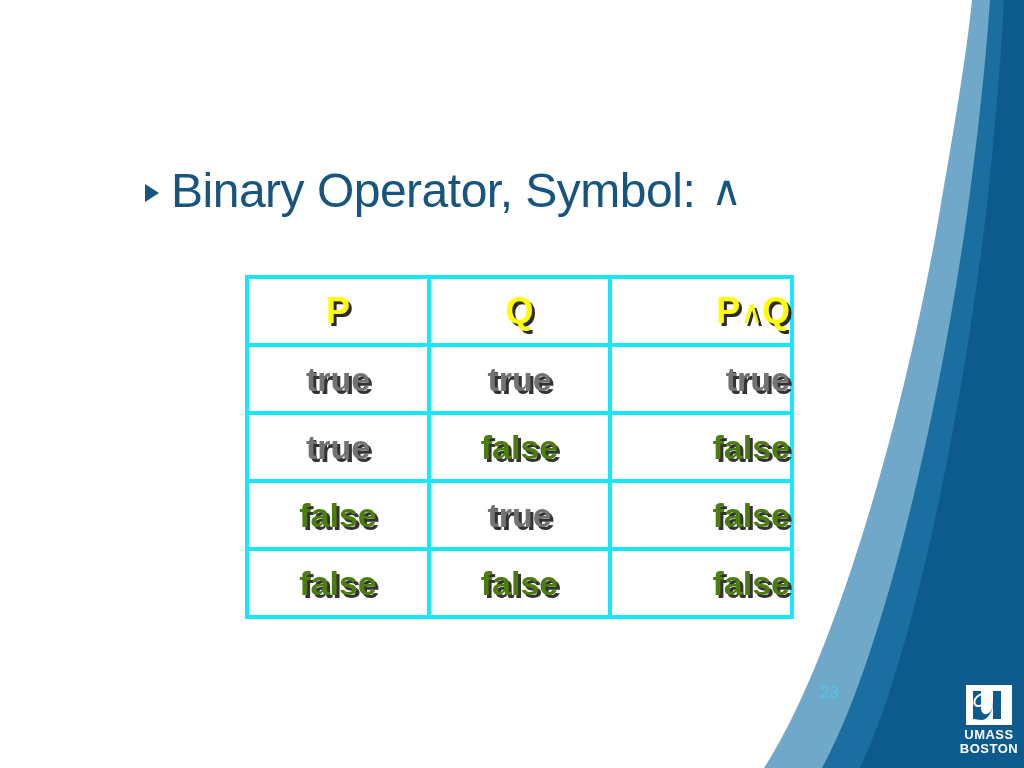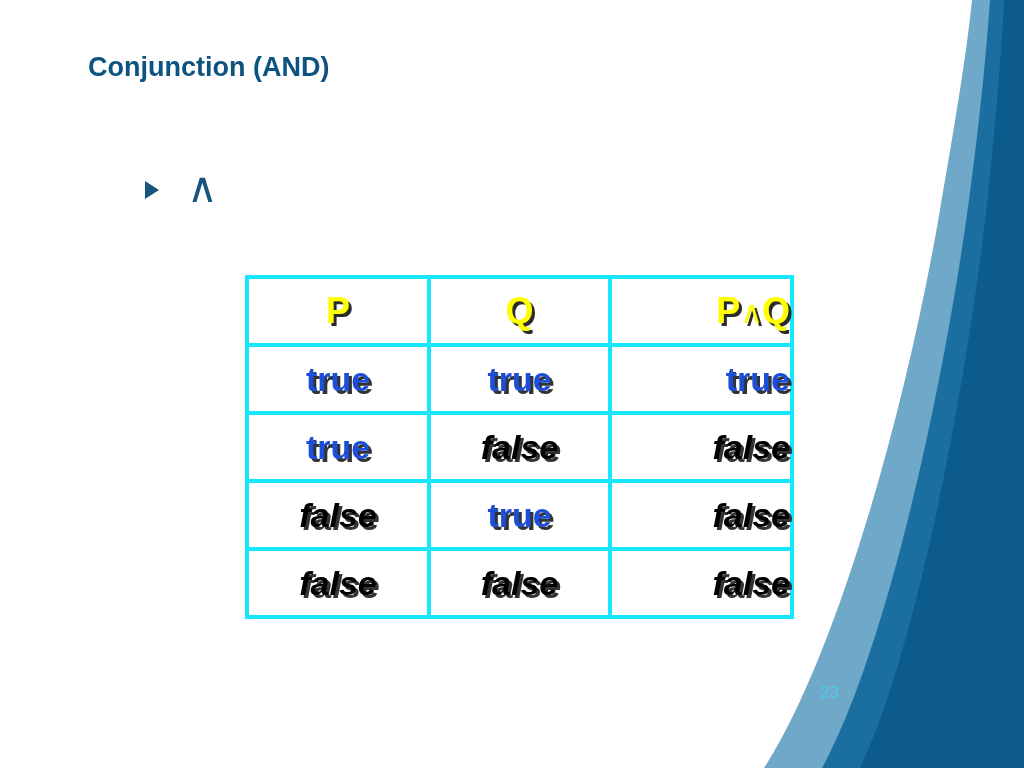--- a/index.html
+++ b/index.html
@@ -107,27 +107,26 @@
     font-size: 36px;
     font-weight: bold;
     text-shadow: 3px 3px 0px #2b2b2b;
   }
   .hdr .op-sym {
     font-size: 31px;
     font-weight: normal;
     letter-spacing: -1px;
   }
   .val-true {
-    color: #1d4ed8;
+    color: #737373;
     text-shadow: 3px 3px 0px #333333;
   }
   .val-false {
-    color: #000000;
+    color: #4d7c0f;
     text-shadow: 3px 3px 0px #333333;
-    font-style: italic;
   }
 
   
   #page-number {
     position: absolute;
     left: 820px;
     top: 683px;
     font-size: 17px;
     color: #4FC9EC;
     font-weight: normal;
@@ -159,24 +158,24 @@
 <body>
 
 <div id="slide">
 
   <svg id="decor-bands" viewBox="0 0 260 768" preserveAspectRatio="none" xmlns="http://www.w3.org/2000/svg">
     <path d="M260,0 L260,768 L0,768 C70,660 140,420 176,210 C196,96 204,40 208,0 Z" fill="#6FA8C8"></path>
     <path d="M260,0 L260,768 L58,768 C120,655 178,400 205,200 C218,104 223,42 226,0 Z" fill="#1A6FA0"></path>
     <path d="M260,0 L260,768 L96,768 C152,650 202,392 224,196 C234,100 238,40 240,0 Z" fill="#0D5B8C"></path>
   </svg>
 
-  <div id="slide-title">Conjunction (AND)</div>
 
   <div id="bullet-row">
     <span id="bullet-marker"></span>
+    <span id="bullet-text">Binary Operator, Symbol:</span>
     <span id="bullet-symbol">∧</span>
   </div>
 
   <table id="truth-table">
     <tbody>
       <tr class="hdr">
         <td>
           <span class="cell-text">P</span>
         </td>
         <td>
@@ -232,14 +231,23 @@
         </td>
         <td>
           <span class="cell-text val-false">false</span>
         </td>
       </tr>
     </tbody>
   </table>
 
   <div id="page-number">23</div>
 
+  <div id="logo-block">
+    <svg id="logo-mark" width="46" height="40" viewBox="0 0 46 40" xmlns="http://www.w3.org/2000/svg">
+      <rect x="0" y="0" width="46" height="40" fill="#FFFFFF"></rect>
+      <path d="M7,34 L7,6 L15,6 L15,23 C15,28 19,31 23,28 C26,26 27,21 27,15 L27,6 L35,6 L35,34 L27,34 L27,20 C26,27 22,35 15,35 Z" fill="#0D5B8C"></path>
+      <ellipse cx="15" cy="15" rx="7.5" ry="5" transform="rotate(-38 15 15)" fill="none" stroke="#FFFFFF" stroke-width="2"></ellipse>
+    </svg>
+    <span class="logo-word">UMASS</span>
+    <span class="logo-word">BOSTON</span>
+  </div>
 
 </div>
 
 </body></html>

